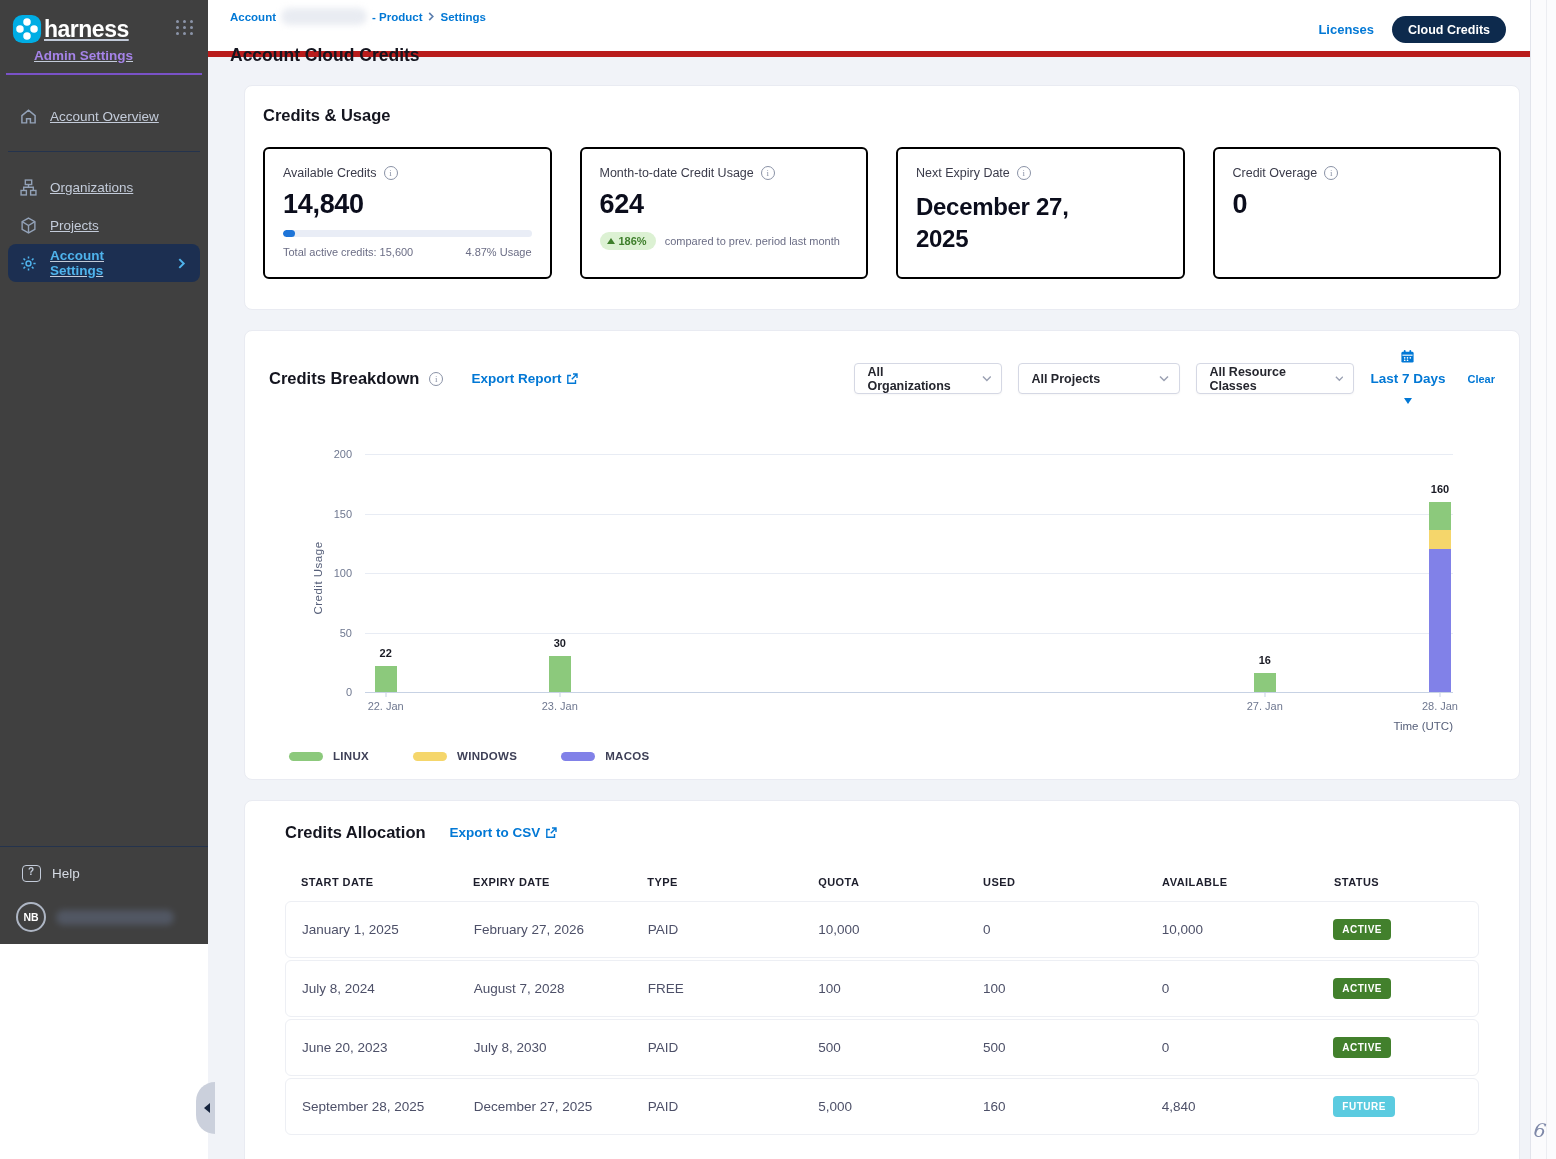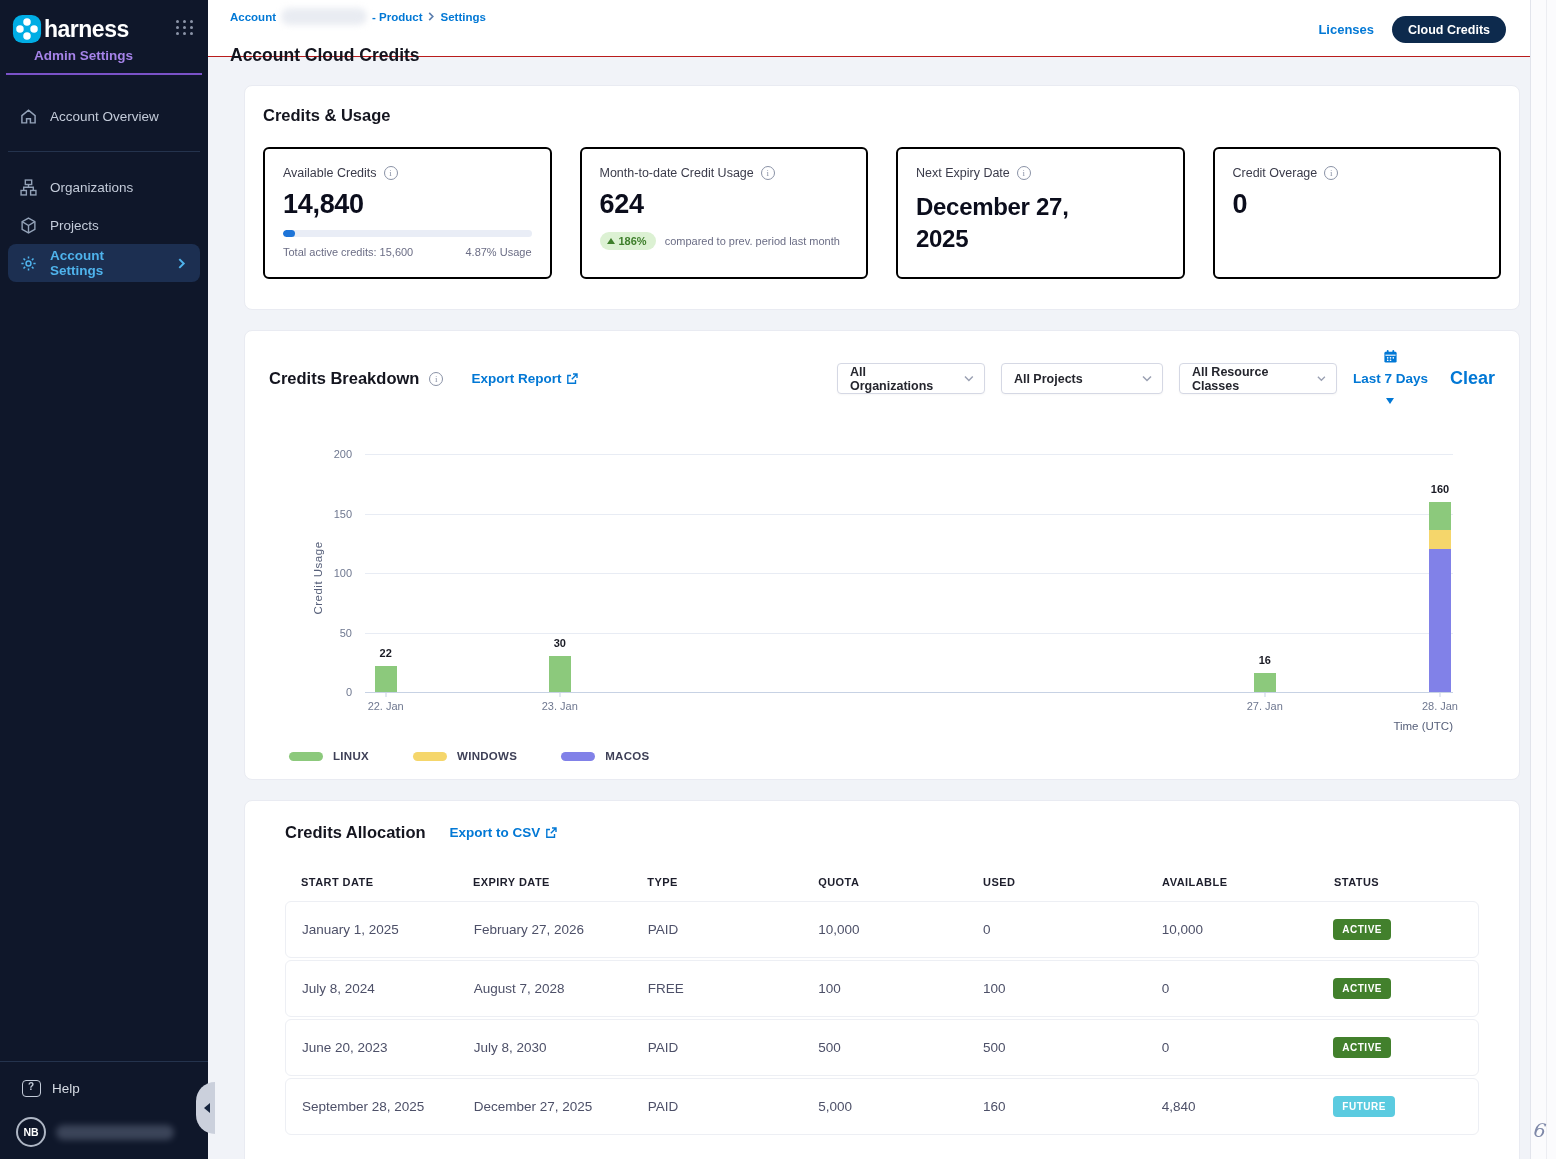--- a/index.html
+++ b/index.html
@@ -1,21 +1,21 @@
 <!DOCTYPE html>
 <html><head>
 <meta charset="utf-8">
 <style>
   * { box-sizing: border-box; margin: 0; padding: 0; }
   html,body { width:1556px; height:1159px; overflow:hidden;
     font-family:"Liberation Sans","DejaVu Sans",sans-serif; background:#fff; }
   body { display:flex; position:relative; }
 
   
-  .sidebar { width:208px; height:1159px; background:#0f172a; position:relative; flex:0 0 208px; color:#C3CBD9; }
+  .sidebar { width:208px; height:944px; background:#404040; position:relative; flex:0 0 208px; color:#C3CBD9;text-decoration:underline; }
   .sb-logo-row { display:flex; align-items:flex-start; padding:14px 14px 0 12px; }
   .logo-mark { width:30px; height:30px; flex:0 0 30px; }
   .logo-text { color:#fff; font-size:23px; font-weight:700; letter-spacing:-0.5px; margin-left:2px; line-height:30px; }
   .grid-icon { margin-left:auto; margin-top:6px; display:grid; grid-template-columns:repeat(3,4px); grid-gap:3px; cursor:pointer; }
   .grid-icon i { width:3px; height:3px; border-radius:50%; background:#8B94A8; }
   .sb-subtitle { color:#A583E8; font-weight:700; font-size:13.5px; margin:4px 0 10px 34px; }
   .sb-purple-line { height:2px; background:#7A52C8; margin:0 6px; }
   .sb-nav { margin-top:22px; }
   .sb-item { display:flex; align-items:center; gap:13px; height:38px; padding:0 12px 0 20px; font-size:13.5px; color:#C3CBD9; cursor:pointer; }
   .sb-item svg { flex:0 0 17px; color:#93A2B8; }
@@ -31,21 +31,21 @@
   .avatar { width:30px; height:30px; border-radius:50%; border:2px solid #AEB6C4; color:#fff; font-size:10.5px; font-weight:700; display:flex; align-items:center; justify-content:center; cursor:pointer; }
   .name-blob { width:118px; height:15px; border-radius:8px; background:#606A80; opacity:.55; filter:blur(3px); }
   .collapse-tab { position:absolute; left:196px; top:1082px; width:19px; height:52px; background:#CBD0DC; border-radius:26px 0 0 26px; z-index:5; display:flex; align-items:center; justify-content:center; cursor:pointer; }
   .collapse-tab::after { content:""; border:5px solid transparent; border-right:6px solid #16243E; margin-right:2px; }
 
   
   .main { flex:1; position:relative; background:#F1F3F8; height:1159px; }
   .scroll-gutter { position:absolute; right:0; top:0; width:26px; height:1159px; background:#FBFBFD; border-left:1px solid #E2E4EC; z-index:4; }
   .scroll-gutter::after { content:""; position:absolute; left:15px; top:0; bottom:0; width:1px; background:#ECEDF2; }
 
-  .page-header { background:#fff; border-bottom:1px solid #b91c1c; padding:8px 50px 8px 22px; height:57px; position:relative; }
+  .page-header { background:#fff; border-bottom:6px solid #b91c1c; padding:8px 50px 8px 22px; height:57px; position:relative; }
   .breadcrumb { font-size:11.5px; font-weight:700; color:#0278D5; display:flex; align-items:center; gap:5px; }
   .breadcrumb a { color:#0278D5; text-decoration:none; cursor:pointer; }
   .crumb-blur { display:inline-block; width:86px; height:17px; border-radius:9px; background:#E9ECF2; filter:blur(3px); }
   .crumb-sep { color:#5C7EAE; font-weight:700; }
   .page-title { font-size:17.5px; font-weight:700; color:#14151F; margin-top:20px; }
   .header-right { position:absolute; right:50px; top:16px; display:flex; align-items:center; gap:18px; }
   .licenses-link { color:#0278D5; font-size:13px; font-weight:700; cursor:pointer; }
   .cc-pill { background:#0D2A4D; color:#fff; font-size:12.5px; font-weight:700; border:none; border-radius:14px; height:27px; padding:0 16px; cursor:pointer; }
 
   .content { padding:28px 36px 0 36px; }
@@ -72,21 +72,21 @@
   .bd-title-group { display:flex; align-items:center; gap:10px; }
   .export-link { color:#0278D5; font-size:13.5px; font-weight:700; margin-left:18px; display:inline-flex; align-items:center; gap:5px; cursor:pointer; text-decoration:none; }
   .filters { margin-left:auto; display:flex; align-items:center; gap:16px; }
   .select-box { background:#fff; border:1px solid #D5D8E4; border-radius:4px; height:31px; display:flex; align-items:center; padding:0 10px 0 12px; font-size:12.5px; font-weight:600; color:#25262E; cursor:pointer; box-shadow:0 1px 2px rgba(40,41,61,.04); }
   .select-box .sel-chev { margin-left:14px; color:#9AA0B2; }
   .w-org { width:148px; justify-content:space-between; }
   .w-proj { width:162px; justify-content:space-between; }
   .w-res { width:158px; justify-content:space-between; }
   .date-filter { display:flex; align-items:center; gap:7px; color:#0278D5; font-size:13.5px; font-weight:700; cursor:pointer;flex-direction:column; }
   .caret-down { border:4.5px solid transparent; border-top:6px solid #0278D5; margin-top:5px; }
-  .clear-link { color:#0278D5; font-size:18px; font-weight:700; margin-left:6px; cursor:pointer; }
+  .clear-link { color:#0278D5; font-size:11px; font-weight:700; margin-left:6px; cursor:pointer; }
 
   .chart-outer { position:relative; margin-top:16px; padding:30px 42px 0 96px; height:300px; }
   .ylabel { position:absolute; left:4px; top:148px; transform:rotate(-90deg); transform-origin:center; font-size:11.5px; color:#57607A; letter-spacing:.5px; white-space:nowrap; width:90px; text-align:center; }
   .plot-area { position:relative; height:238px; }
   .gridline { position:absolute; left:0; right:0; height:1px; background:#E8ECF4; }
   .gridline.baseline { background:#C7D2E4; }
   .ytick { position:absolute; left:-13px; transform:translate(-100%,-50%); font-size:11px; color:#6F7890; }
   .bar-col { position:absolute; bottom:0; width:22px; transform:translateX(-50%); display:flex; flex-direction:column-reverse; }
   .bar-seg { width:22px; }
   .bar-total { position:absolute; left:50%; transform:translateX(-50%); font-size:11px; font-weight:700; color:#1A1B25; white-space:nowrap; }

